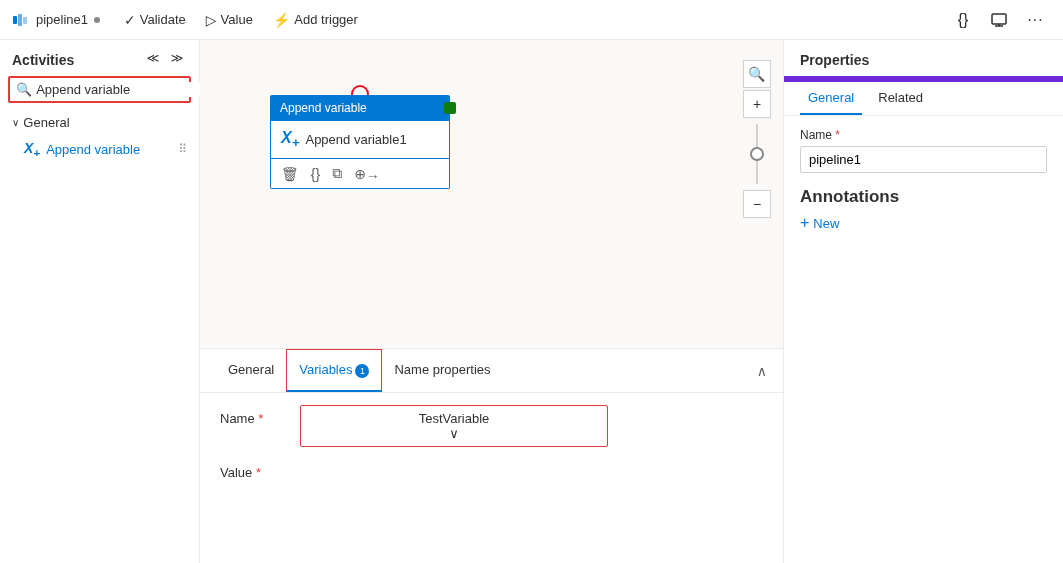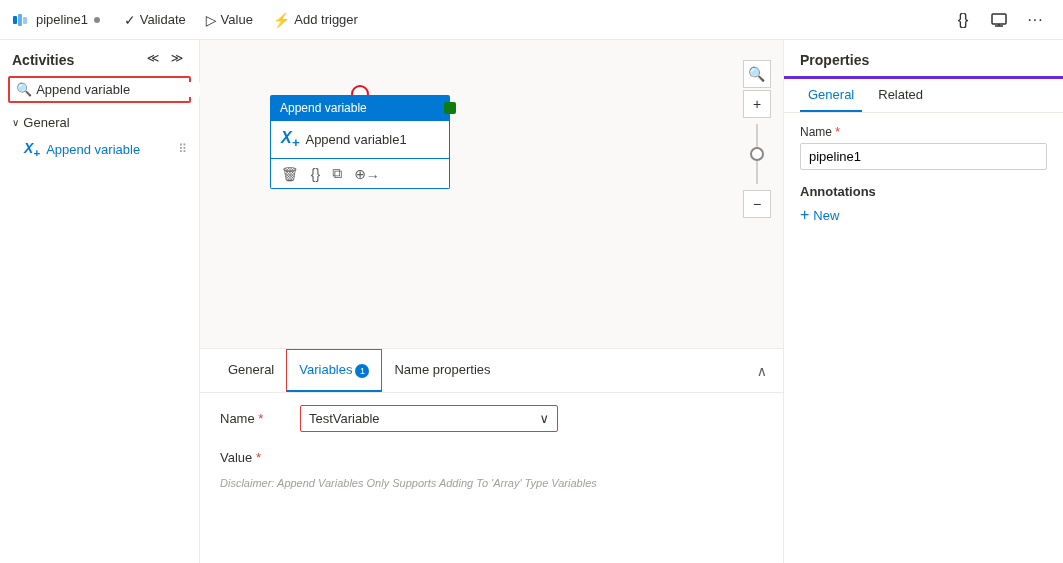--- a/index.html
+++ b/index.html
@@ -326,25 +326,26 @@
     }
     .required-star {
       color: #e53935;
     }
     .form-control-dropdown {
       display: flex;
       align-items: center;
       border: 1px solid #e53935;
       border-radius: 2px;
       padding: 5px 8px;
-      width: 258px;
+      width: 308px;
       background: #fff;
       cursor: pointer;
       font-size: 13px;
       justify-content: space-between;
+      flex-direction: column;
     }
     .form-control-text {
       border: 1px solid #e53935;
       border-radius: 2px;
       padding: 6px 8px;
       width: 260px;
       font-size: 13px;
       font-family: inherit;
       resize: none;
       height: 56px;
@@ -370,21 +371,21 @@
       width: 280px;
       border-left: 1px solid #edebe9;
       display: flex;
       flex-direction: column;
       flex-shrink: 0;
     }
     .props-header {
       padding: 12px 16px 8px 16px;
       font-weight: 600;
       font-size: 14px;
-      border-bottom: 3px solid #6d28d9;
+      border-bottom: 6px solid #6d28d9;
     }
     .props-tabs {
       display: flex;
       gap: 0;
       padding: 0 16px;
       border-bottom: 1px solid #edebe9;
     }
     .props-tab {
       padding: 8px 8px;
       font-size: 13px;
@@ -425,21 +426,21 @@
       border: 1px solid #d2d0ce;
       border-radius: 2px;
       padding: 5px 8px;
       font-size: 13px;
       font-family: inherit;
       resize: none;
       height: 70px;
       outline: none;
     }
     .props-section {
-      font-size: 13px;
+      font-size: 17px;
       font-weight: 600;
       margin-bottom: 8px;
     }
     .props-new-btn {
       display: flex;
       align-items: center;
       gap: 4px;
       font-size: 13px;
       color: #0078d4;
       cursor: pointer;
@@ -593,21 +594,20 @@
             </div>
           </div>
         </div>
 
         <div class="form-row">
           <div class="form-label">
             <span>Value</span>
             <span class="required-star">*</span>
           </div>
         </div>
-        <div class="disclaimer">Disclaimer: Append Variables Only Supports Adding To 'Array' Type Variables</div>
       </div>
     </div>
   </div>
 
   <div class="properties-panel">
     <div class="props-header">Properties</div>
     <div class="props-tabs">
       <div class="props-tab active">
         <span>General</span>
       </div>

